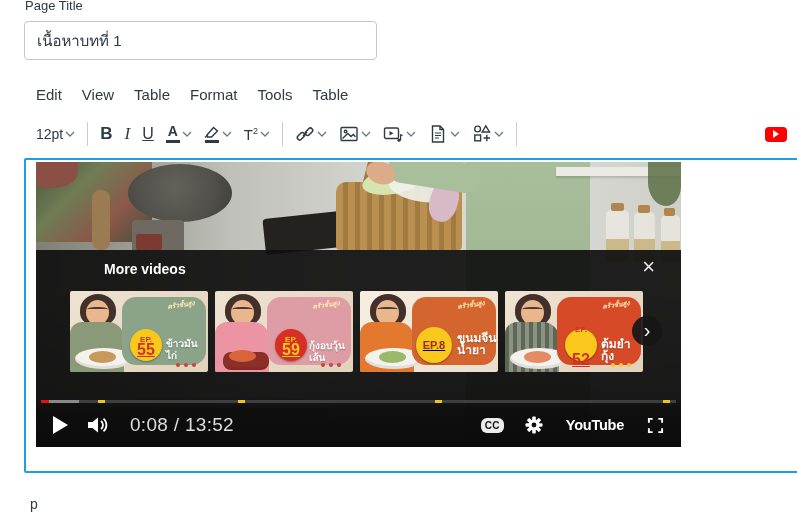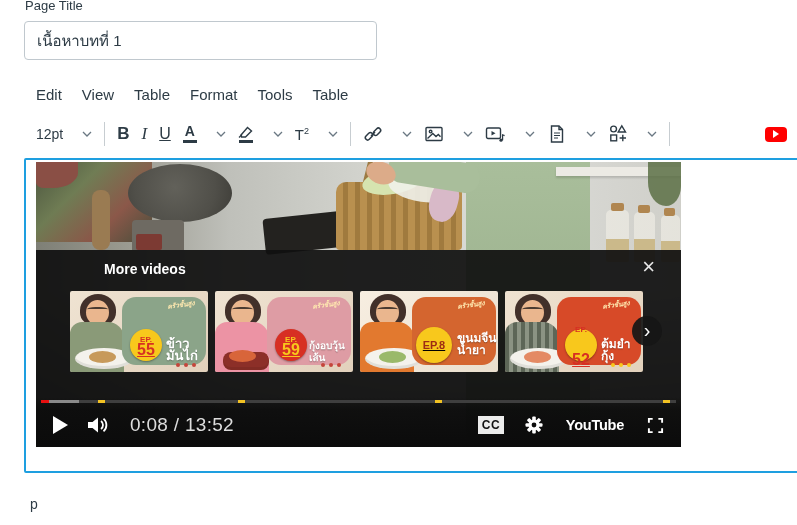--- a/index.html
+++ b/index.html
@@ -14,21 +14,21 @@
     color:#2D3B45; font-family:"Liberation Sans", sans-serif; background:#fff; outline:none; }
 
   
   .menubar { position:absolute; left:36px; top:86px; display:flex; gap:20px;
     font-size:15px; color:#2D3B45; }
   .menubar span { cursor:pointer; }
 
   
   .toolbar { position:absolute; left:30px; top:114px; width:763px; height:40px;
     display:flex; align-items:center; color:#2D3B45; }
-  .tb-btn { display:flex; align-items:center; gap:19px; padding:0 6px; height:32px;
+  .tb-btn { display:flex; align-items:center; gap:2px; padding:0 6px; height:32px;
     color:#2D3B45; font-size:14px; cursor:pointer; background:none; border:none;
     font-family:"Liberation Sans", sans-serif; }
   .tb-divider { width:1px; height:24px; background:#C7CDD1; margin:0 6px; }
   .chev { display:inline-block; }
   .tb-letter { font-size:17px; font-weight:bold; }
   .tb-italic { font-size:17px; font-style:italic; font-family:"Liberation Serif", serif; }
   .tb-under { font-size:16px; text-decoration:underline; }
   .colorable { display:flex; flex-direction:column; align-items:center; line-height:13px; }
   .colorable .bar { width:14px; height:3px; background:#2D3B45; margin-top:2px; }
   .tb-sup { font-size:15px; }
@@ -100,21 +100,21 @@
     box-shadow:inset 0 -3px 0 rgba(0,0,0,.08); }
   .t-food { left:19px; top:60px; width:27px; height:12px; border-radius:50%; background:#c79a5b; }
   .t-blob { left:52px; right:2px; top:6px; bottom:7px; border-radius:14px; }
   .t-logo { right:4px; top:9px; width:46px; font-size:6.5px; color:#FFE9B0; font-style:italic;
     font-weight:bold; text-align:center; transform:rotate(-8deg); white-space:nowrap; overflow:hidden; }
   .t-ep { left:60px; top:38px; width:32px; height:32px; border-radius:50%; display:flex;
     flex-direction:column; align-items:center; justify-content:center; font-weight:bold;
     box-shadow:0 1px 2px rgba(0,0,0,.35); }
   .ep-top { font-size:8px; line-height:9px; }
   .ep-num { font-size:16px; line-height:11px;text-decoration:underline; }
-  .t-title { left:96px; top:47px; right:3px; color:#fff; font-weight:bold; font-size:13px;
+  .t-title { left:96px; top:47px; right:3px; color:#fff; font-weight:bold; font-size:10px;
     line-height:12px; text-shadow:0 1px 1px rgba(0,0,0,.3); }
   .t-dots { right:12px; bottom:5px; display:flex; gap:4px; color:transparent; }
   .t-dots i { width:4px; height:4px; border-radius:50%; background:currentColor; }
   .c2 .t-shirt { background:#ec93a4; }
   .c2 .t-dish { background:#8c2f28; width:46px; left:8px; top:61px; border-radius:8px; height:18px; }
   .c2 .t-food { background:#d8653a; top:59px; left:14px; }
   .c2 .t-title { font-size:10px; top:49px; left:94px; }
   .c3 { background:linear-gradient(135deg,#f7eee1,#eadfce); }
   .c3 .t-shirt { background:#e2792f; }
   .c3 .t-food { background:#9ab96a; }
@@ -134,22 +134,22 @@
   .progress { position:absolute; top:3px; left:5px; right:5px; height:3px; background:#3f3f3f; }
   .p-buffer { position:absolute; left:0; top:0; bottom:0; background:#8a8a8a; }
   .p-played { position:absolute; left:0; top:0; bottom:0; background:#e81010; }
   .p-marker { position:absolute; top:0; bottom:0; width:7px; background:#F2C223; }
   .ctl-row { position:absolute; left:0; right:0; bottom:0; height:44px; display:flex;
     align-items:center; padding:0 17px; gap:19px; }
   .play-btn { width:0; height:0; border-left:15px solid #fff; border-top:9.5px solid transparent;
     border-bottom:9.5px solid transparent; cursor:pointer; }
   .ctl-time { color:#ddd; font-size:19px; letter-spacing:.3px; }
   .ctl-right { margin-left:auto; display:flex; align-items:center; gap:21px; }
-  .cc-btn { background:#ececec; color:#111; font-weight:bold; font-size:12px;
-    padding:2px 4px; border-radius:0; cursor:pointer; letter-spacing:.5px; }
+  .cc-btn { background:#ececec; color:#111; font-weight:bold; font-size:10px;
+    padding:2px 4px; border-radius:6px; cursor:pointer; letter-spacing:.5px; }
   .yt-word { color:#fff; font-weight:bold; font-size:15.5px; transform:scaleX(.94);
     letter-spacing:-.3px; cursor:pointer; }
   .icon-btn { cursor:pointer; display:flex; align-items:center; }
 
   
   .status-path { position:absolute; left:30px; top:496px; font-size:14px; color:#2D3B45; }
 </style>
 </head>
 <body>
 

